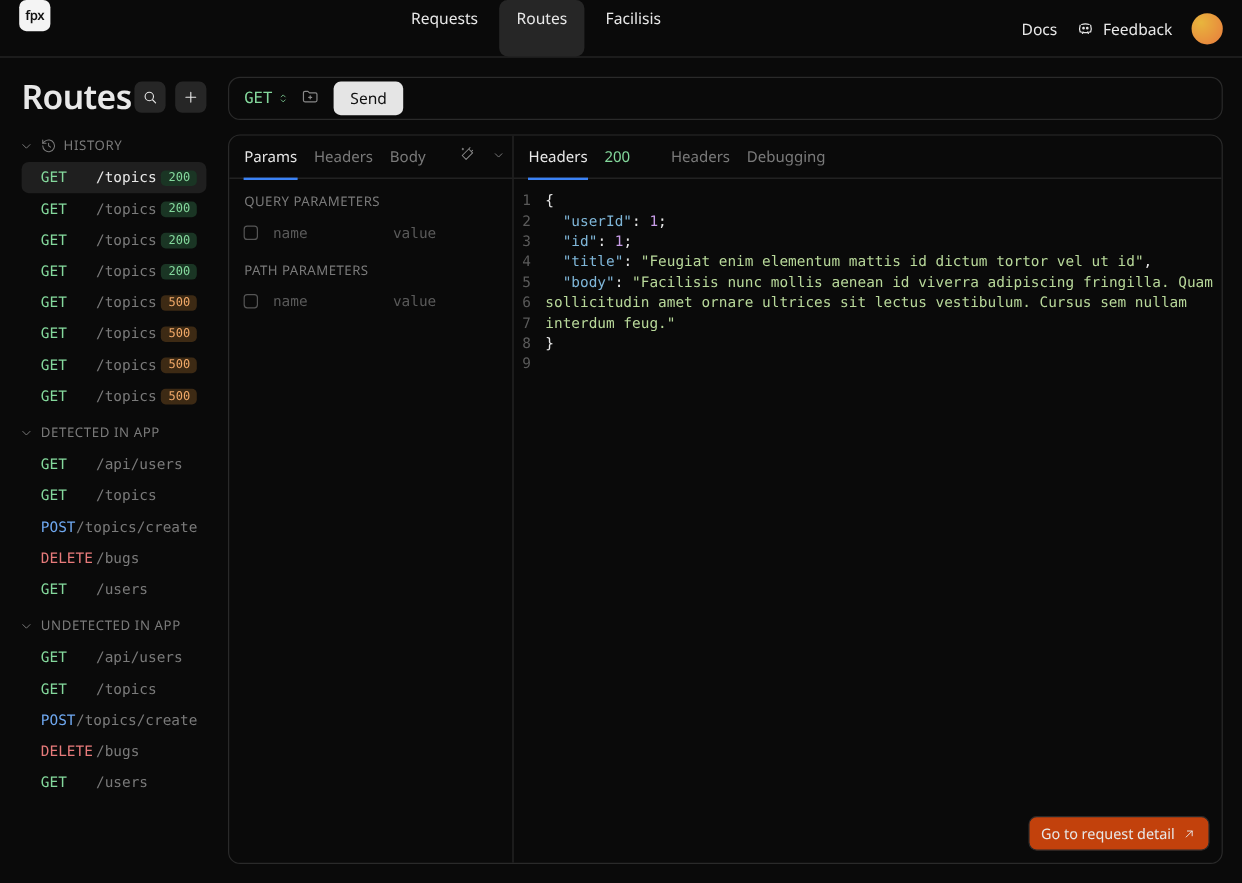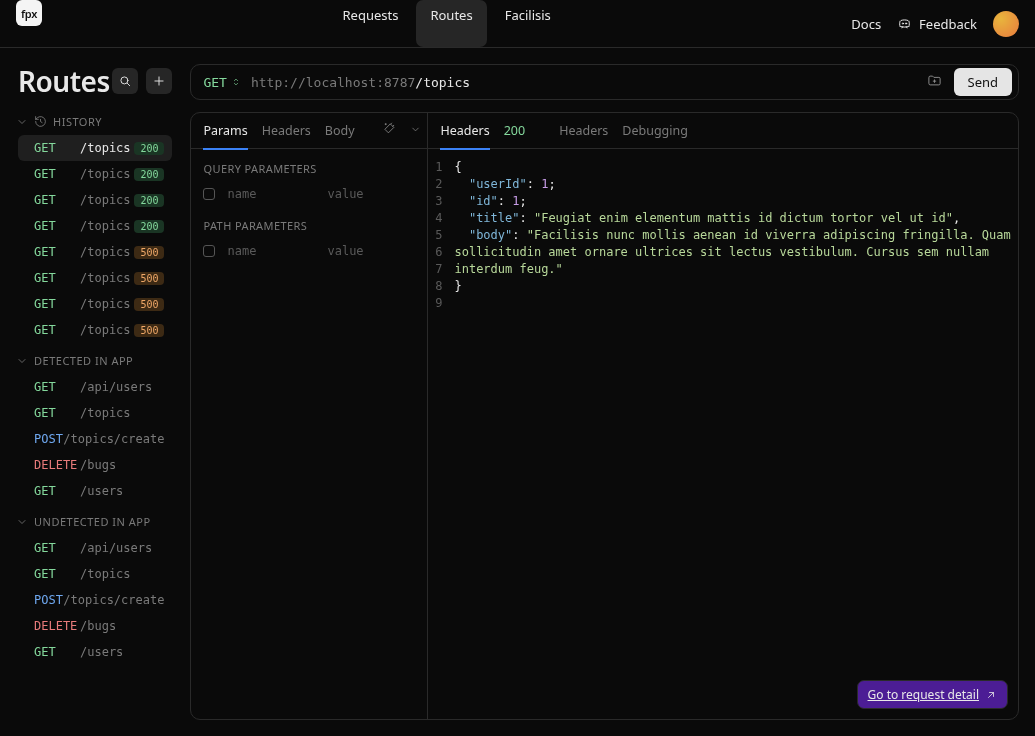--- a/index.html
+++ b/index.html
@@ -253,29 +253,28 @@
   .lineno { width: 26px; text-align: right; color: var(--muted2); padding-right: 12px; flex-shrink: 0; user-select: none; }
   .tok-key { color: #7fb6d8; }
   .tok-num { color: #c89de8; }
   .tok-str { color: #b8d89a; }
   .tok-punc { color: var(--text); }
 
   
   .detail-chip {
     position: absolute;
     right: 10px; bottom: 10px;
-    background: #4c1d95;
+    background: #c2410c;
     border: 1px solid var(--border);
     border-radius: 7px;
     padding: 5px 10px;
     display: flex; align-items: center; gap: 6px;
     font-size: 12px;
     color: var(--text);
     cursor: pointer;
-    text-decoration: underline;
   }
 
   
   svg { stroke: currentColor; fill: none; stroke-width: 1.6; stroke-linecap: round; stroke-linejoin: round; }
 </style>
 </head>
 <body>
 
 <div class="topbar">
   <div class="logo">fpx</div>
@@ -427,23 +426,20 @@
 
   <div class="main">
 
     <div class="urlbar">
       <div class="method">
         <span>GET</span>
         <svg width="10" height="12" viewBox="0 0 24 24">
             <path d="M8 9l4-4 4 4M8 15l4 4 4-4"></path>
           </svg>
       </div>
-      <div class="url">
-        <span>http://localhost:8787</span><span class="path">/topics</span>
-      </div>
       <div class="copy-icon">
         <svg width="15" height="15" viewBox="0 0 24 24" style="color:#888">
             <path d="M3 7a2 2 0 0 1 2-2h4l2 2h8a2 2 0 0 1 2 2v8a2 2 0 0 1-2 2H5a2 2 0 0 1-2-2z"></path>
             <path d="M12 11v4M10 13h4"></path>
           </svg>
       </div>
       <div class="send-btn">Send</div>
     </div>
 
     <div class="panels">

